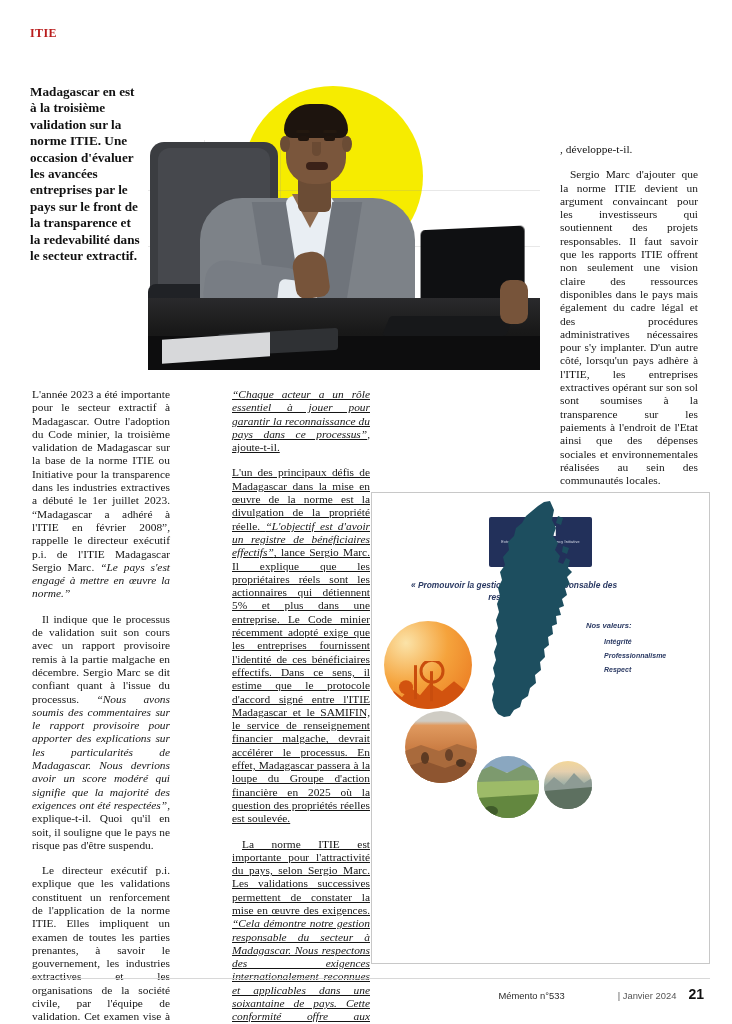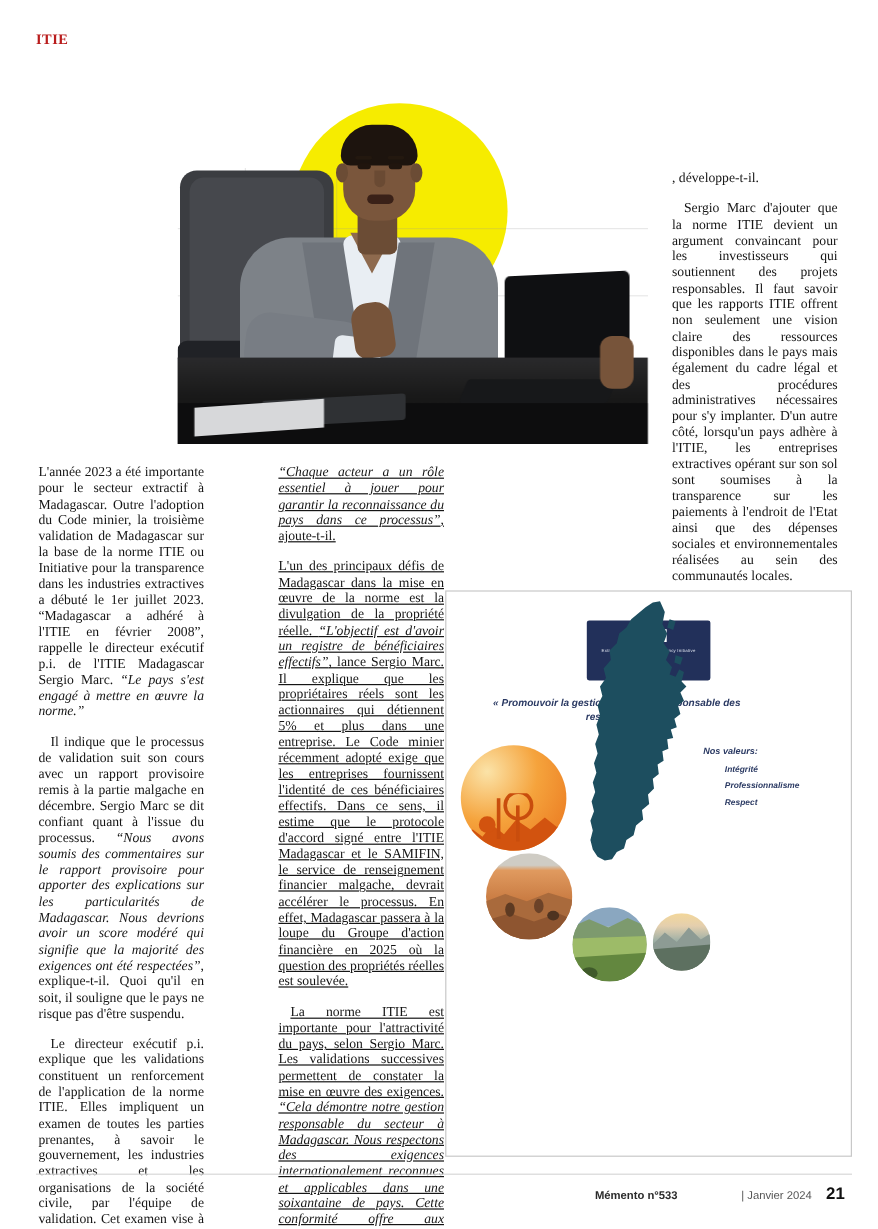--- a/index.html
+++ b/index.html
@@ -396,36 +396,37 @@
   .footer {
     position: absolute;
     right: 28px; top: 986px;
     display: flex;
     align-items: baseline;
     gap: 12px;
     font-family: "Liberation Sans", sans-serif;
     font-size: 9.4px;
     color: #2b2b2b;
   }
-  .footer-memento { font-weight: bold; }
+  .footer-memento { font-weight: normal; }
   .footer-date { color: #555555; margin-left: 41px; }
   .footer-page {
     font-family: "Liberation Sans", sans-serif;
     font-weight: bold;
     font-size: 14px;
     color: #111111;
   }
 </style>
 </head>
 <body>
 
 <div class="page">
 
   <div class="kicker">ITIE</div>
 
+  <div class="lede">Madagascar en est à la troisième validation sur la norme ITIE. Une occasion d'évaluer les avancées entreprises par le pays sur le front de la transparence et la redevabilité dans le secteur extractif.</div>
 
   <div class="hero">
     <div class="hero-yellow"></div>
     <div class="hero-photo">
       <div class="wall-line-h" style="left:0;top:106px;width:392px;"></div>
       <div class="wall-line-h" style="left:0;top:162px;width:392px;"></div>
       <div class="wall-line-v" style="left:56px;top:56px;height:170px;"></div>
       <div class="wall-line-v" style="left:132px;top:56px;height:170px;"></div>
 
       <div class="chair-back"></div>

